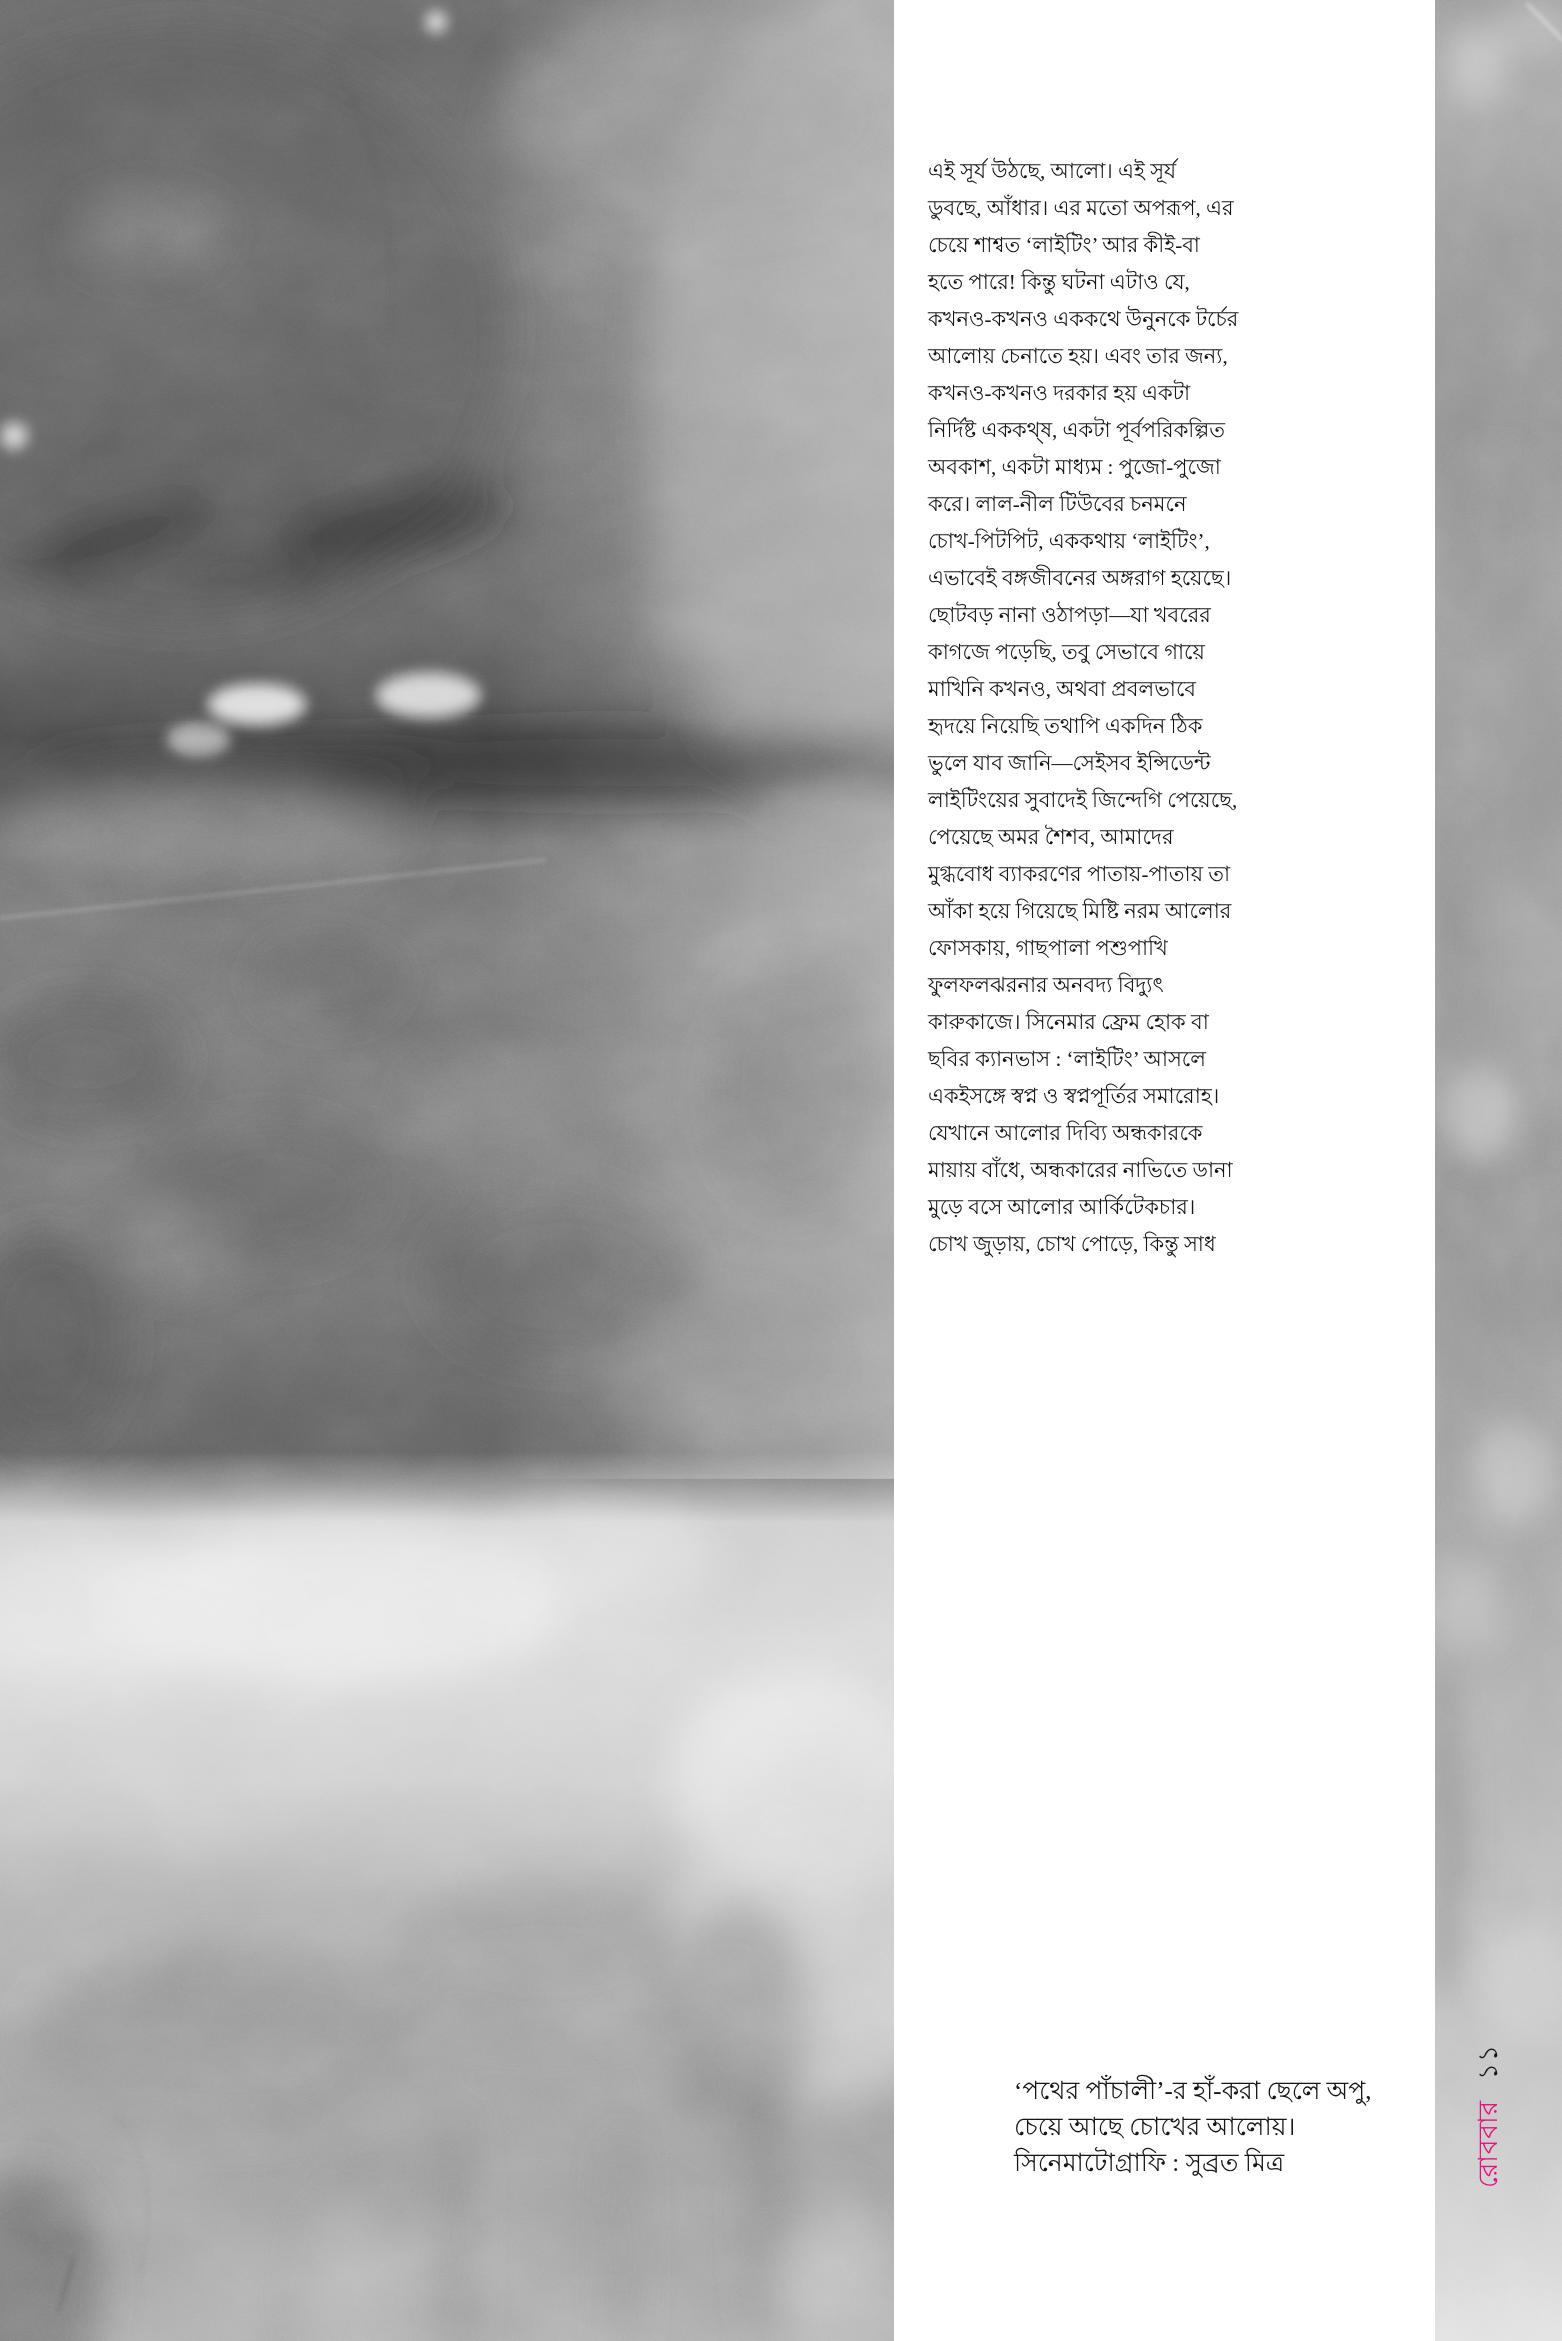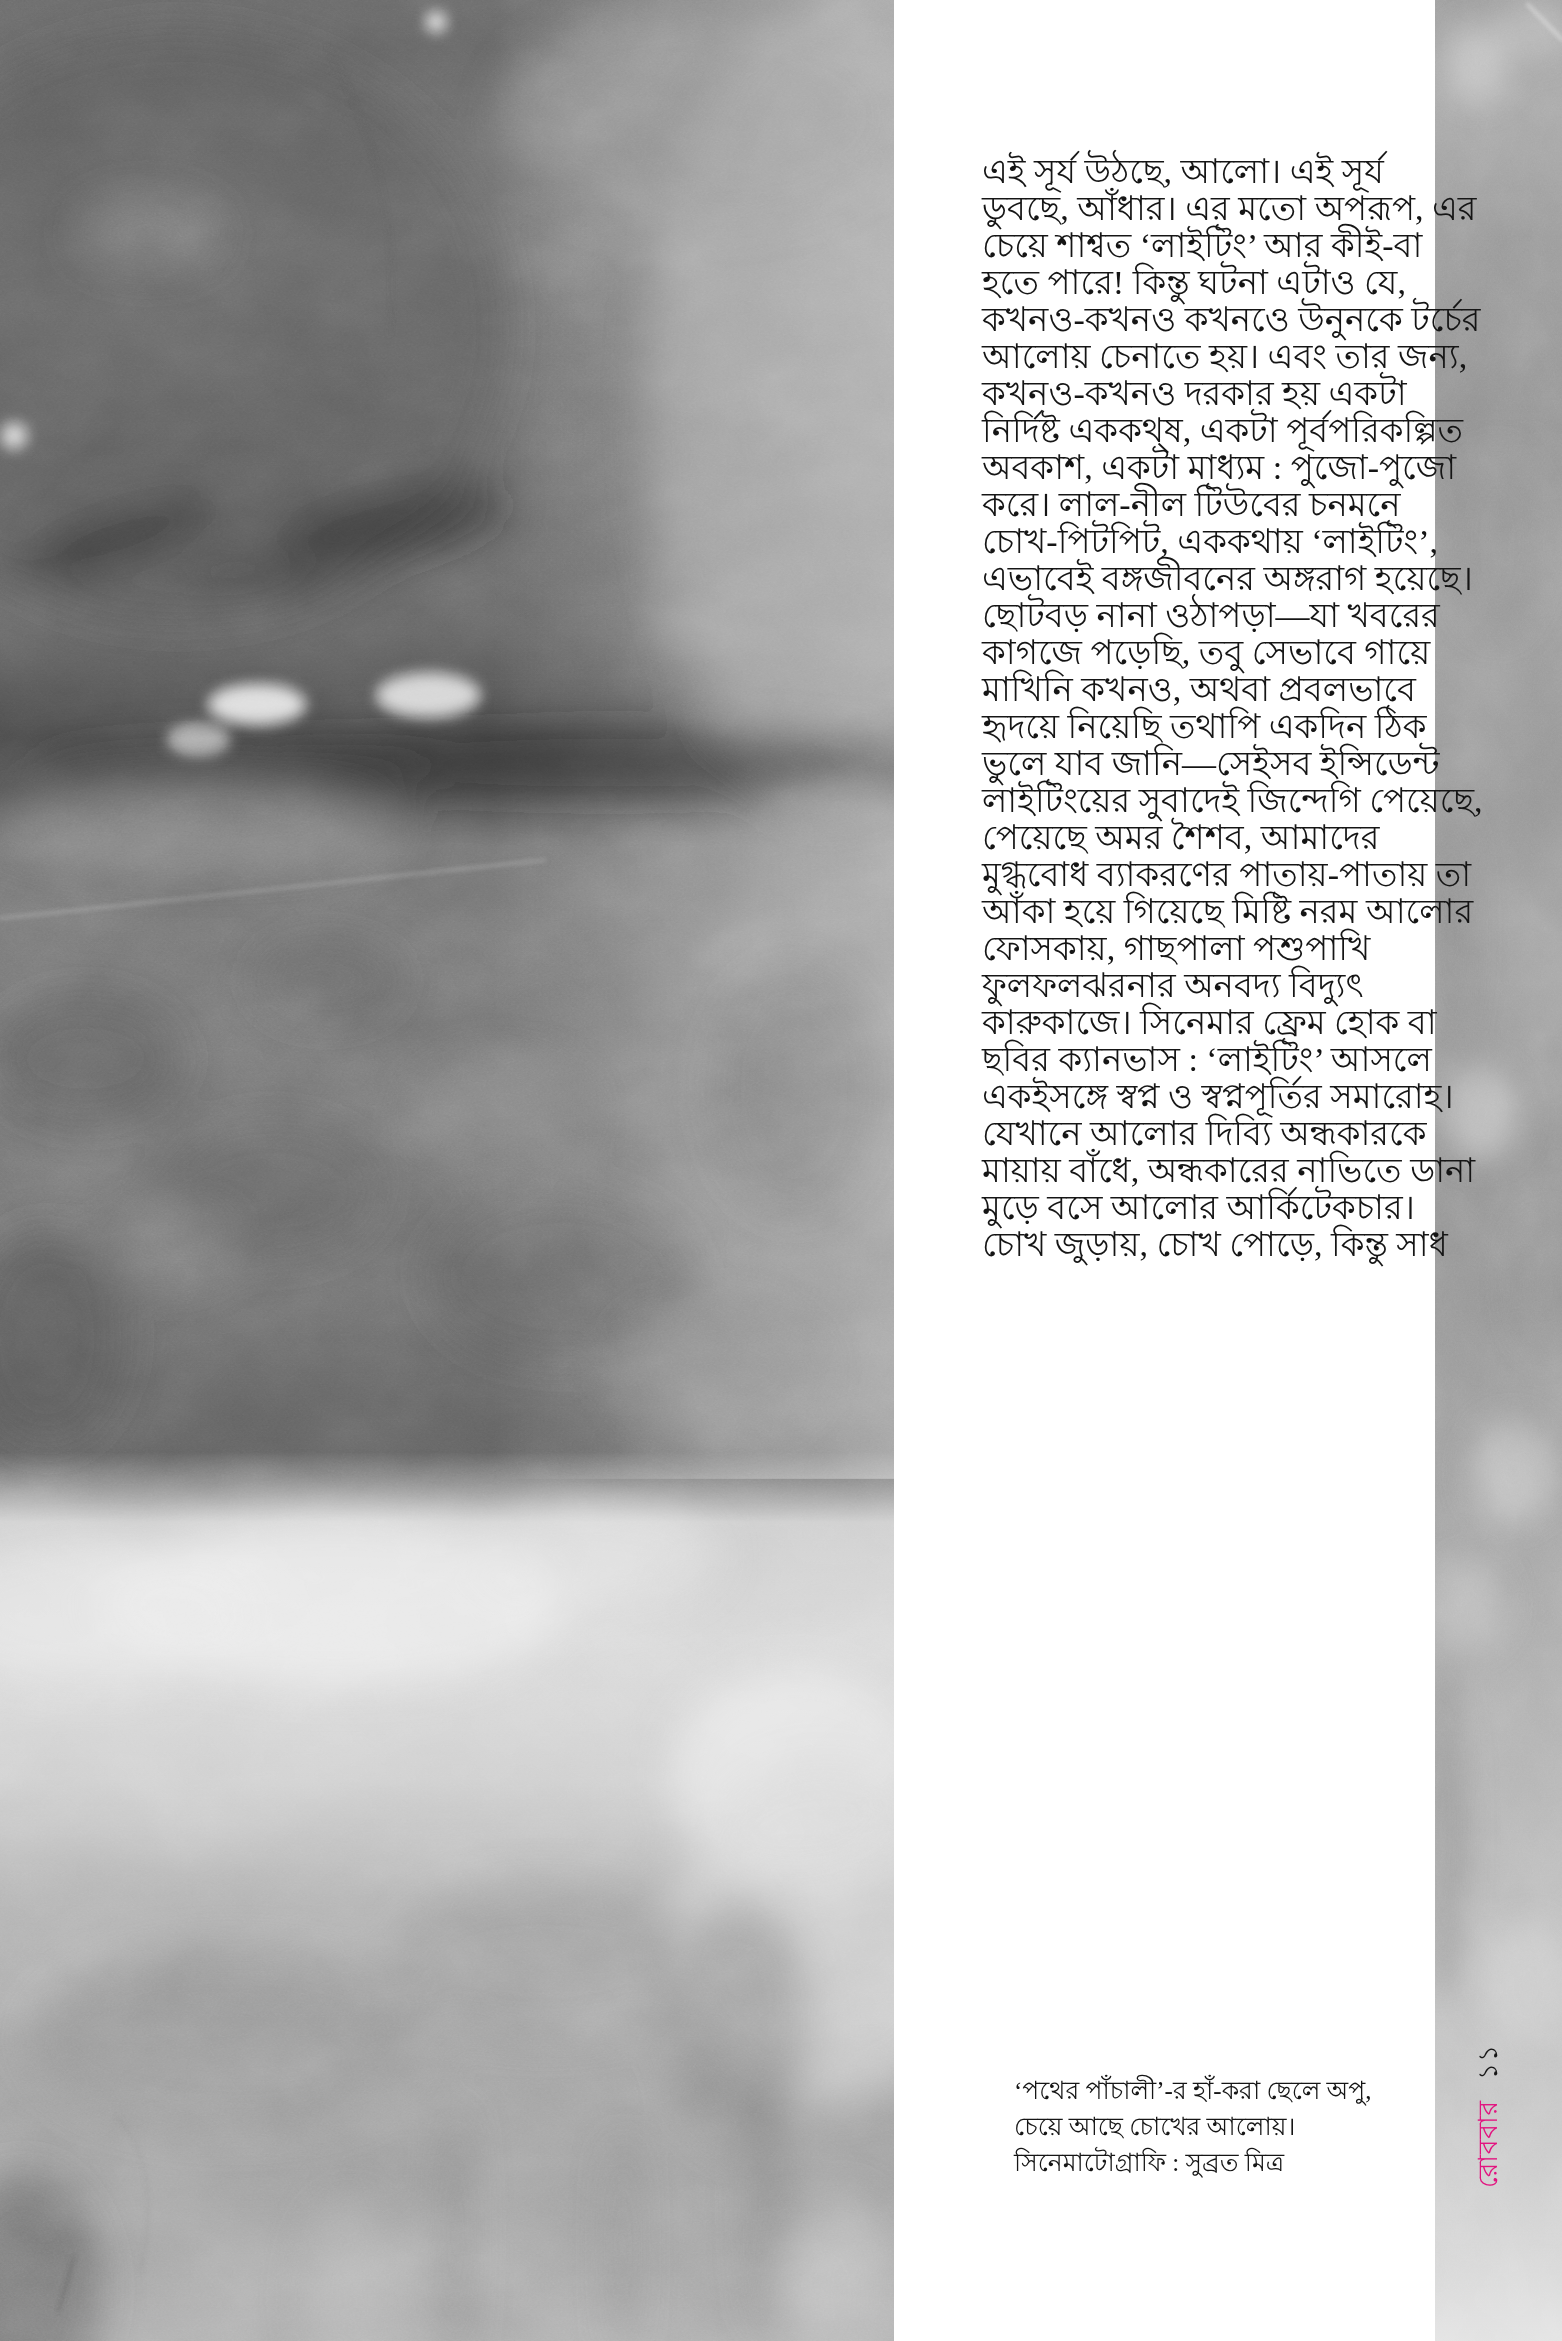--- a/index.html
+++ b/index.html
@@ -8,22 +8,22 @@
     width:1563px;height:2342px;
     background:var(--paper,#ffffff);
     overflow:hidden;
     font-family:"Liberation Serif","DejaVu Serif",serif;
   }
   .photo{position:absolute;top:0;overflow:hidden;}
   .photo svg{display:block;}
   .photo-left{left:0;width:894px;height:2342px;}
   .photo-right{left:1435px;width:128px;height:2342px;}
   .article-body{
-    position:absolute;left:982px;top:153px;width:405px;
-    font-size:34px;line-height:37px;color:var(--ink,#151515);
+    position:absolute;left:928px;top:153px;width:405px;
+    font-size:21px;line-height:37px;color:var(--ink,#151515);
   }
   .article-body .body-line{white-space:nowrap;}
   .photo-caption{
     position:absolute;left:982px;top:2073px;width:405px;
     font-size:25px;line-height:36px;color:var(--ink,#151515);
   }
   .photo-caption .caption-line{white-space:nowrap;margin-left:32px;}
   .vertical-label{
     position:absolute;left:1490px;top:2116px;
     transform:translate(-50%,-50%) rotate(-90deg);
@@ -205,21 +205,21 @@
       <rect width="164" height="3009" filter="url(#mottleR)" opacity="0.28" style="mix-blend-mode:overlay"></rect>
       <rect width="164" height="3009" filter="url(#grainR)" opacity="0.2" style="mix-blend-mode:overlay"></rect>
     </svg>
   </figure>
 
   <main class="article-body">
       <div class="body-line">এই সূর্য উঠছে, আলো। এই সূর্য</div>
       <div class="body-line">ডুবছে, আঁধার। এর মতো অপরূপ, এর</div>
       <div class="body-line">চেয়ে শাশ্বত ‘লাইটিং’ আর কীই-বা</div>
       <div class="body-line">হতে পারে! কিন্তু ঘটনা এটাও যে,</div>
-      <div class="body-line">কখনও-কখনও কখনওে উনুনকে টর্চের</div>
+      <div class="body-line">কখনও-কখনও এককথে উনুনকে টর্চের</div>
       <div class="body-line">আলোয় চেনাতে হয়। এবং তার জন্য,</div>
       <div class="body-line">কখনও-কখনও দরকার হয় একটা</div>
       <div class="body-line">নির্দিষ্ট এককথ্ষ, একটা পূর্বপরিকল্পিত</div>
       <div class="body-line">অবকাশ, একটা মাধ্যম : পুজো-পুজো</div>
       <div class="body-line">করে। লাল-নীল টিউবের চনমনে</div>
       <div class="body-line">চোখ-পিটপিট, এককথায় ‘লাইটিং’,</div>
       <div class="body-line">এভাবেই বঙ্গজীবনের অঙ্গরাগ হয়েছে।</div>
       <div class="body-line">ছোটবড় নানা ওঠাপড়া—যা খবরের</div>
       <div class="body-line">কাগজে পড়েছি, তবু সেভাবে গায়ে</div>
       <div class="body-line">মাখিনি কখনও, অথবা প্রবলভাবে</div>

